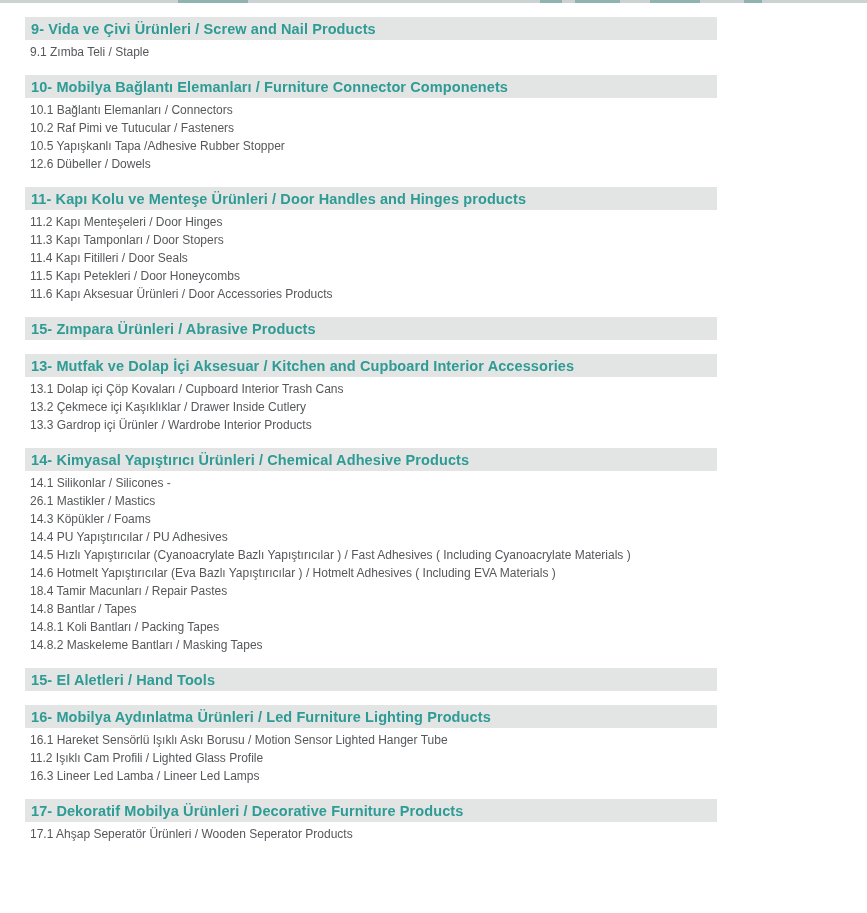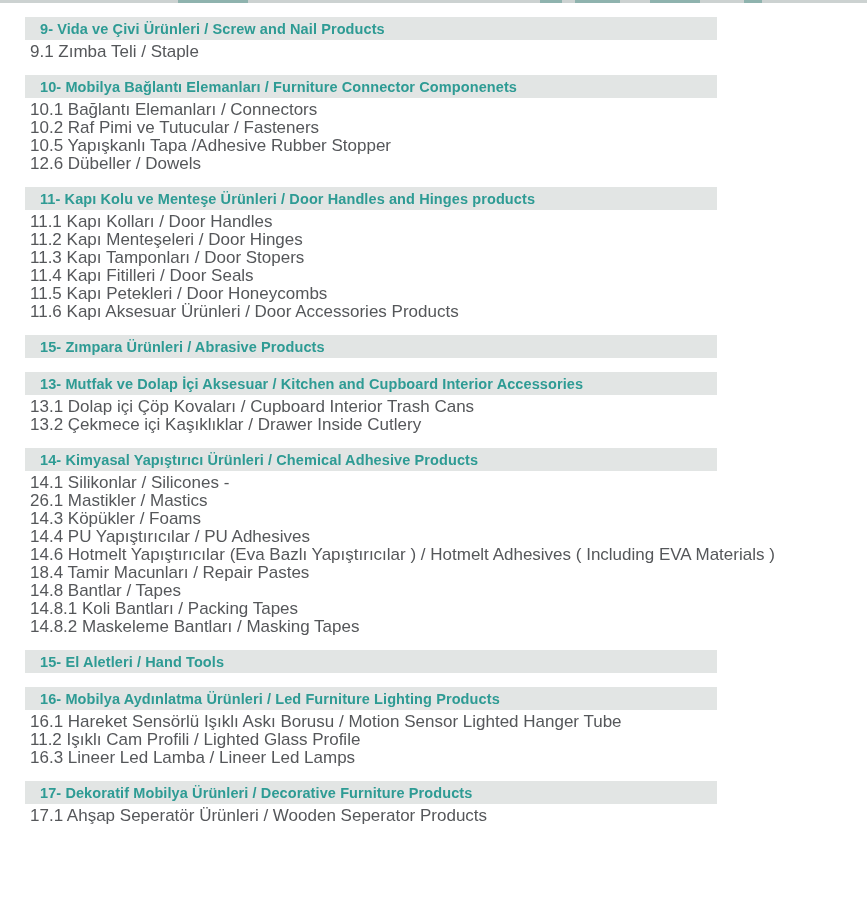--- a/index.html
+++ b/index.html
@@ -30,26 +30,26 @@
     width: 692px; height: 23px;
     box-sizing: border-box;
     background: #e2e5e4;
     margin-bottom: 3px;
     display: flex; align-items: center;
   }
   .hdr-text {
     color: #2e9b94;
     font-size: 14.5px;
     font-weight: bold;
-    padding-left: 15px;
+    padding-left: 6px;
     letter-spacing: 0.1px;
     white-space: nowrap;
   }
   .item {
-    font-size: 17px;
+    font-size: 12px;
     line-height: 18px;
     height: 18px;
     color: #55575a;
     padding-left: 5px;
     white-space: nowrap;
   }
 </style>
 </head>
 <body>
 
@@ -77,50 +77,51 @@
     <div class="item">10.1 Bağlantı Elemanları / Connectors</div>
     <div class="item">10.2 Raf Pimi ve Tutucular / Fasteners</div>
     <div class="item">10.5 Yapışkanlı Tapa /Adhesive Rubber Stopper</div>
     <div class="item">12.6 Dübeller / Dowels</div>
   </div>
 
   <div class="section">
     <div class="hdr-bar">
       <span class="hdr-text">11- Kapı Kolu ve Menteşe Ürünleri / Door Handles and Hinges products</span>
     </div>
-    <div class="item">11.1 Kapı Kolları / Door Handles</div>
     <div class="item">11.2 Kapı Menteşeleri / Door Hinges</div>
     <div class="item">11.3 Kapı Tamponları / Door Stopers</div>
     <div class="item">11.4 Kapı Fitilleri / Door Seals</div>
     <div class="item">11.5 Kapı Petekleri / Door Honeycombs</div>
     <div class="item">11.6 Kapı Aksesuar Ürünleri / Door Accessories Products</div>
   </div>
 
   <div class="section">
     <div class="hdr-bar">
       <span class="hdr-text">15- Zımpara Ürünleri / Abrasive Products</span>
     </div>
   </div>
 
   <div class="section">
     <div class="hdr-bar">
       <span class="hdr-text">13- Mutfak ve Dolap İçi Aksesuar /  Kitchen and Cupboard Interior Accessories</span>
     </div>
     <div class="item">13.1 Dolap içi Çöp Kovaları / Cupboard Interior Trash Cans</div>
     <div class="item">13.2 Çekmece içi Kaşıklıklar / Drawer Inside Cutlery</div>
+    <div class="item">13.3 Gardrop içi Ürünler / Wardrobe Interior Products</div>
   </div>
 
   <div class="section">
     <div class="hdr-bar">
       <span class="hdr-text">14- Kimyasal Yapıştırıcı Ürünleri / Chemical Adhesive Products</span>
     </div>
     <div class="item">14.1 Silikonlar / Silicones -</div>
     <div class="item">26.1 Mastikler / Mastics</div>
     <div class="item">14.3 Köpükler / Foams</div>
     <div class="item">14.4 PU Yapıştırıcılar / PU Adhesives</div>
+    <div class="item">14.5 Hızlı Yapıştırıcılar (Cyanoacrylate Bazlı Yapıştırıcılar ) / Fast Adhesives     ( Including Cyanoacrylate Materials )</div>
     <div class="item">14.6 Hotmelt Yapıştırıcılar (Eva Bazlı Yapıştırıcılar ) / Hotmelt Adhesives ( Including      EVA Materials )</div>
     <div class="item">18.4 Tamir Macunları / Repair Pastes</div>
     <div class="item">14.8 Bantlar / Tapes</div>
     <div class="item">14.8.1 Koli Bantları / Packing Tapes</div>
     <div class="item">14.8.2 Maskeleme Bantları / Masking Tapes</div>
   </div>
 
   <div class="section">
     <div class="hdr-bar">
       <span class="hdr-text">15- El Aletleri /  Hand Tools</span>

